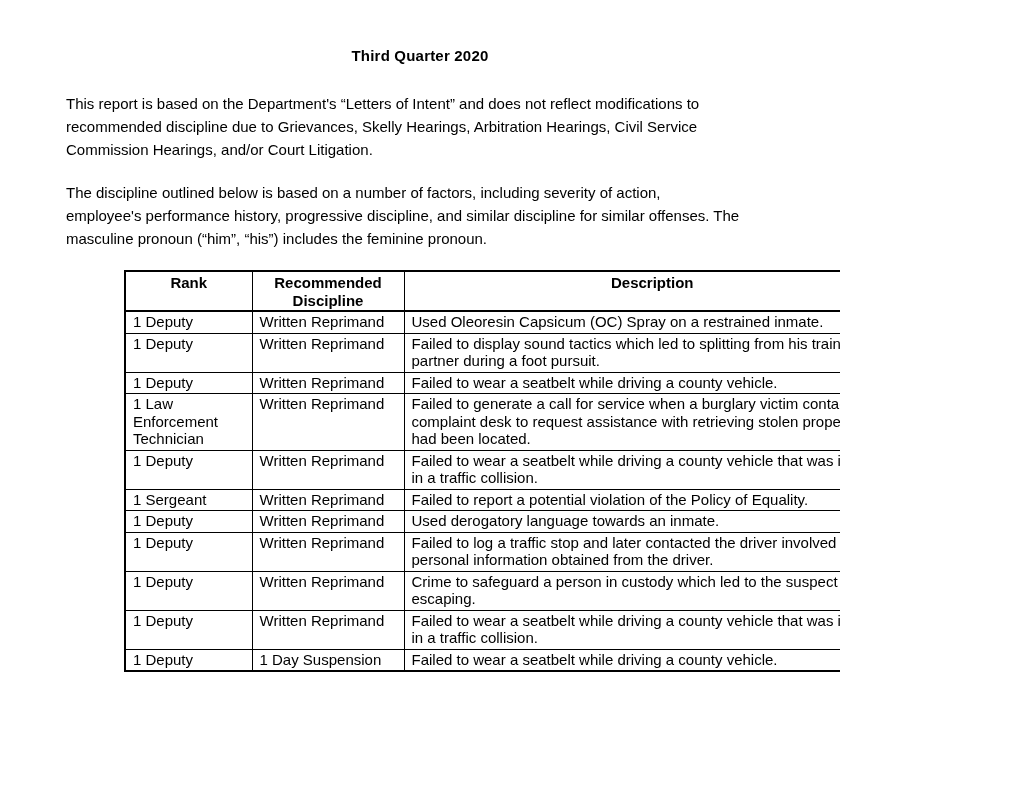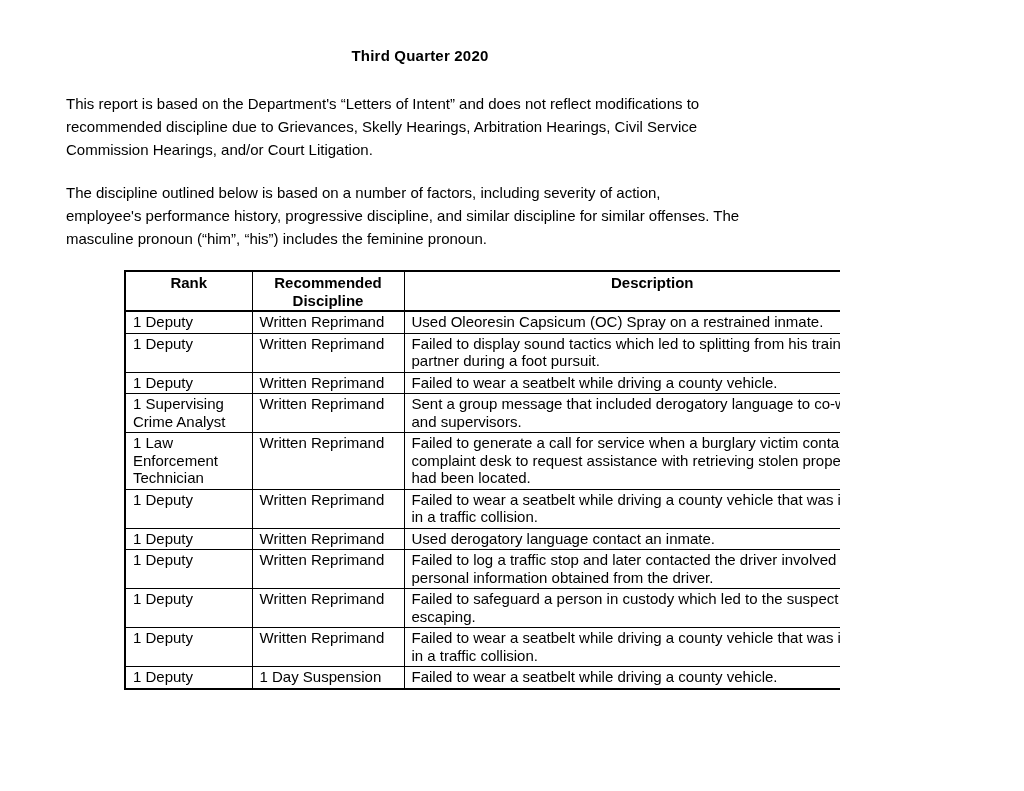--- a/index.html
+++ b/index.html
@@ -90,48 +90,48 @@
           <td>1 Deputy</td>
           <td>Written Reprimand</td>
           <td>Failed to display sound tactics which led to splitting from his trainee partner during a foot pursuit.</td>
         </tr>
         <tr>
           <td>1 Deputy</td>
           <td>Written Reprimand</td>
           <td>Failed to wear a seatbelt while driving a county vehicle.</td>
         </tr>
         <tr>
-          <td>1 Supervising Crime Analyst</td>
-          <td>Written Reprimand</td>
-          <td>Sent a group message that included derogatory language to co-workers and supervisors.</td>
-        </tr>
-        <tr>
           <td>1 Law Enforcement Technician</td>
           <td>Written Reprimand</td>
           <td>Failed to generate a call for service when a burglary victim contacted the complaint desk to request assistance with retrieving stolen property that had been located.</td>
         </tr>
         <tr>
           <td>1 Deputy</td>
           <td>Written Reprimand</td>
           <td>Failed to wear a seatbelt while driving a county vehicle that was involved in a traffic collision.</td>
         </tr>
         <tr>
+          <td>1 Sergeant</td>
+          <td>Written Reprimand</td>
+          <td>Failed to report a potential violation of the Policy of Equality.</td>
+        </tr>
+        <tr>
           <td>1 Deputy</td>
           <td>Written Reprimand</td>
-          <td>Used derogatory language contact an inmate.</td>
+          <td>Used derogatory language towards an inmate.</td>
         </tr>
         <tr>
           <td>1 Deputy</td>
           <td>Written Reprimand</td>
           <td>Failed to log a traffic stop and later contacted the driver involved using personal information obtained from the driver.</td>
         </tr>
         <tr>
           <td>1 Deputy</td>
           <td>Written Reprimand</td>
-          <td>Failed to safeguard a person in custody which led to the suspect escaping.</td>
+          <td>Crime to safeguard a person in custody which led to the suspect escaping.</td>
         </tr>
         <tr>
           <td>1 Deputy</td>
           <td>Written Reprimand</td>
           <td>Failed to wear a seatbelt while driving a county vehicle that was involved in a traffic collision.</td>
         </tr>
         <tr>
           <td>1 Deputy</td>
           <td>1 Day Suspension</td>
           <td>Failed to wear a seatbelt while driving a county vehicle.</td>

